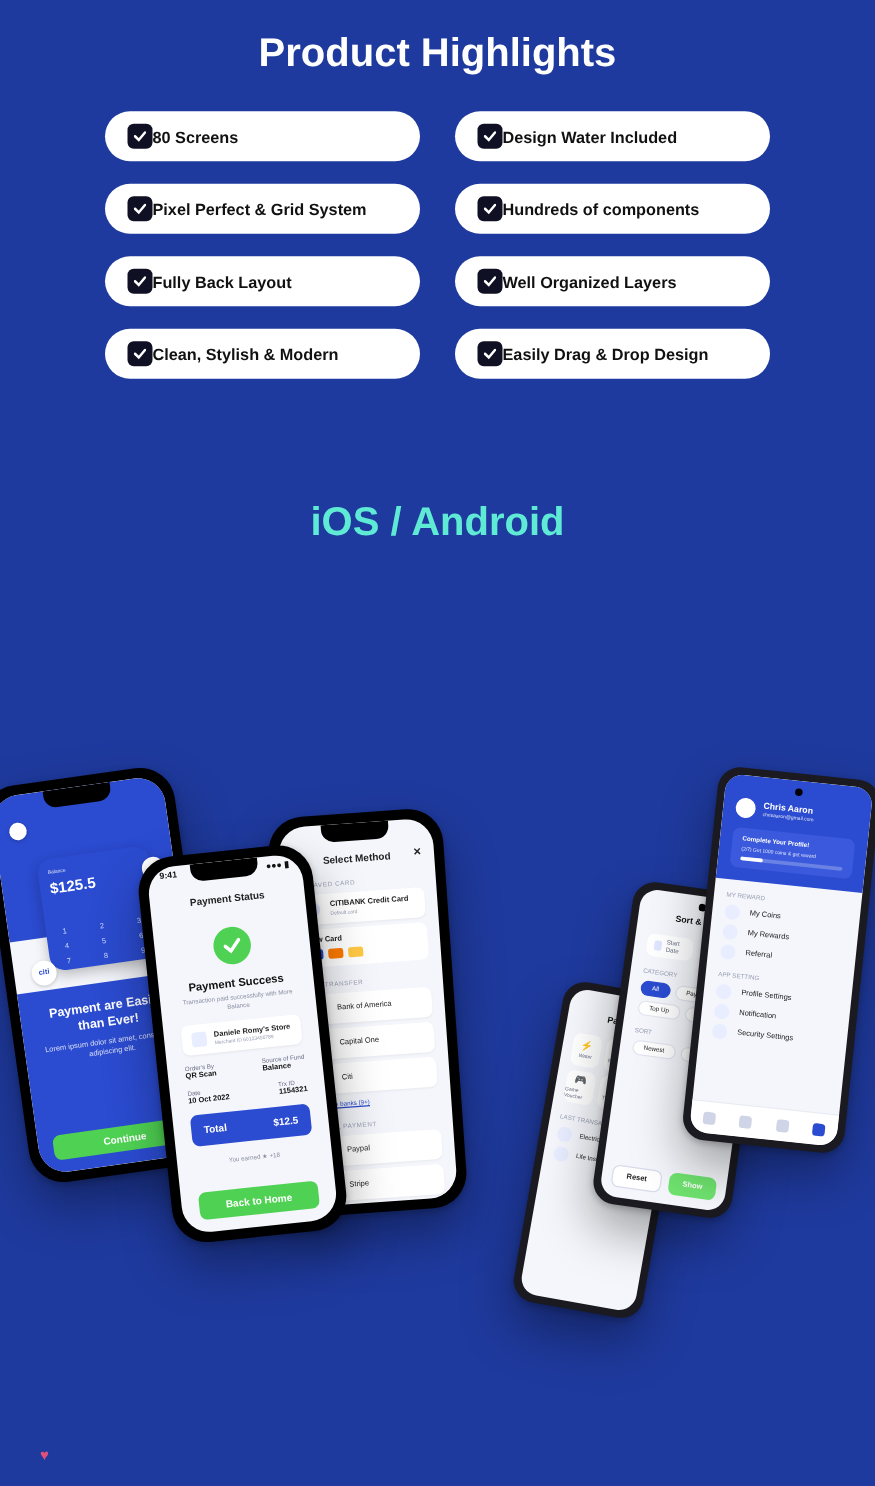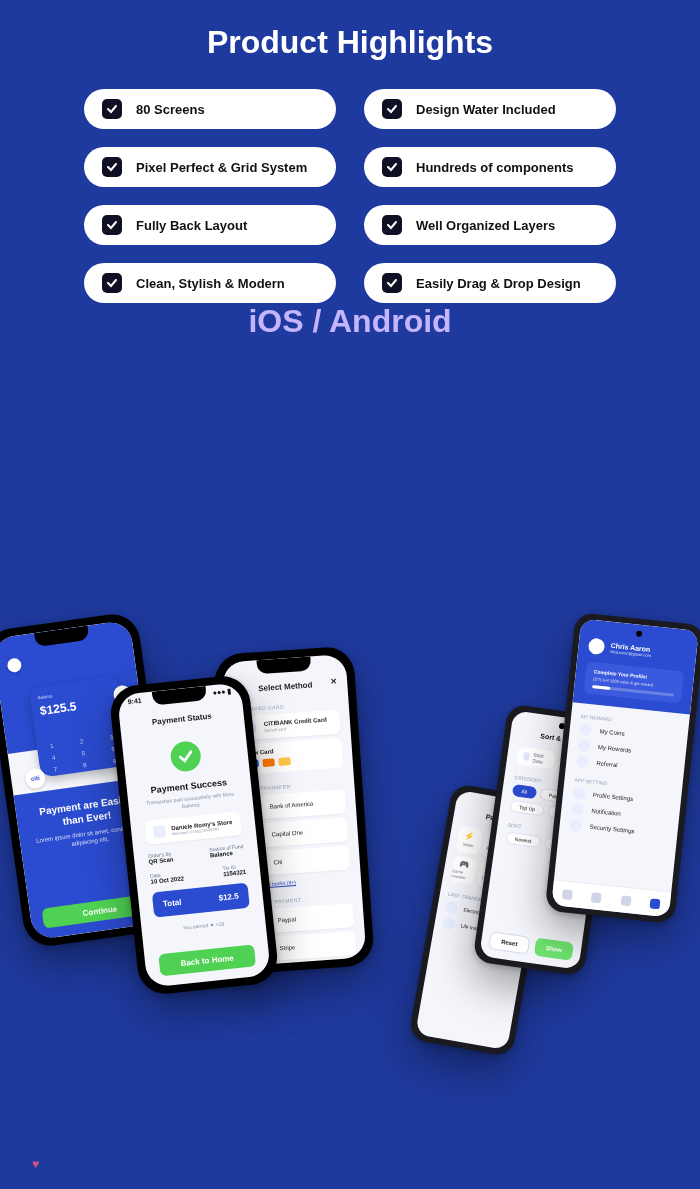--- a/index.html
+++ b/index.html
@@ -25,44 +25,45 @@
     gap: 18px 28px;
     padding: 0 84px;
   }
   .pill {
     background: #fff;
     border-radius: 999px;
     height: 40px;
     display: flex;
     align-items: center;
     padding: 0 18px;
-    gap: 14px;
+    gap: 0;
   }
   .pill .check {
     width: 20px;
     height: 20px;
     background: #101024;
     border-radius: 5px;
     display: flex;
     align-items: center;
     justify-content: center;
     flex-shrink: 0;
   }
   .pill .check svg { display: block; }
   .pill .label {
     font-size: 13px;
     font-weight: 700;
     color: #111;
     white-space: nowrap;
   }
   .platforms-title {
-    color: #c4b5fd;
+    color: #5eead4;
     font-size: 32px;
     font-weight: 800;
     text-align: center;
+    margin-top: 96px;
   }
 
   
   .arena {
     position: absolute;
     left: 0;
     right: 0;
     top: 610px;
     height: 560px;
   }

